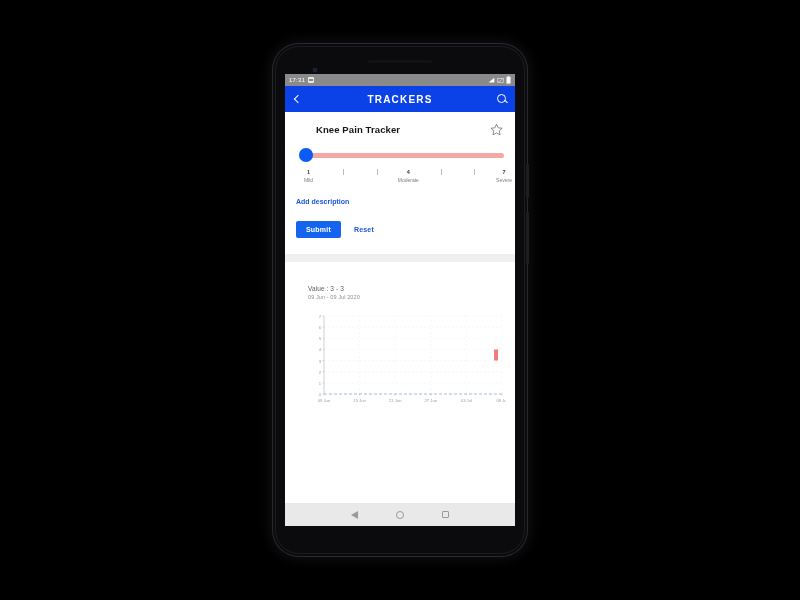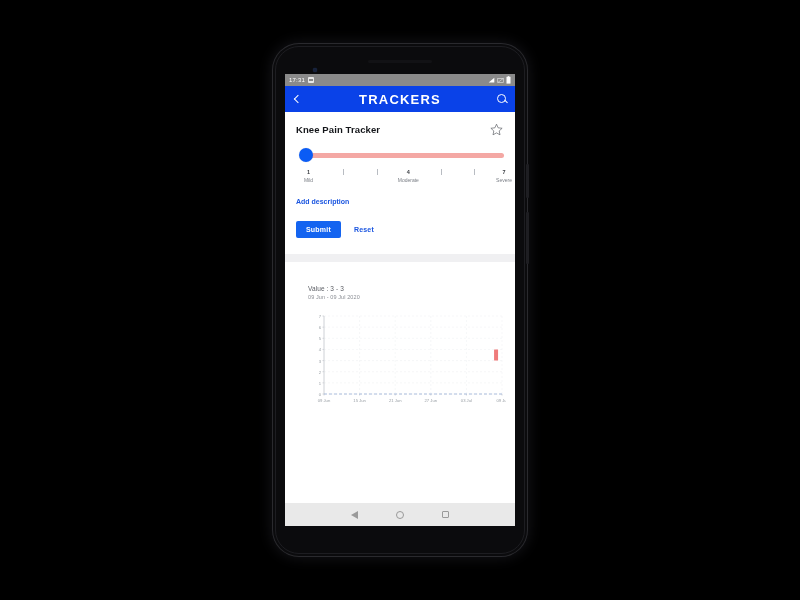--- a/index.html
+++ b/index.html
@@ -63,41 +63,41 @@
   .sb-ico { display:block; }
 
   
   .appbar {
     height:26px; background:#0a42e8;
     display:flex; align-items:center; padding:0 7px;
     position:relative;
   }
   .appbar-title {
     position:absolute; left:0; right:0; text-align:center;
-    color:#ffffff; font-size:13px; font-weight:700; letter-spacing:1.2px;
+    color:#ffffff; font-size:10px; font-weight:700; letter-spacing:1.2px;
   }
   .back-chevron { width:10px; height:10px; position:relative; z-index:2; cursor:pointer; }
   .back-chevron:before{
     content:""; position:absolute; left:3px; top:2px;
     width:5px; height:5px; border-left:1.4px solid #fff; border-bottom:1.4px solid #fff;
     transform:rotate(45deg);
   }
   .search-icon { margin-left:auto; position:relative; z-index:2; width:12px; height:12px; cursor:pointer; }
   .search-icon:before{
     content:""; position:absolute; left:1px; top:1px; width:7px; height:7px;
     border:1.3px solid #fff; border-radius:50%;
   }
   .search-icon:after{
     content:""; position:absolute; left:7.5px; top:8px; width:4px; height:1.3px;
     background:#fff; transform:rotate(45deg);
   }
 
   
   .card { background:#ffffff; padding:10px 11px 0 11px; }
-  .tracker-head { display:flex; align-items:center; justify-content:space-between; }
+  .tracker-head { display:flex; align-items:center; justify-content:space-between;margin-left:20px; }
   .tracker-title { font-size:9.5px; font-weight:700; color:#14161a; letter-spacing:0.1px; }
   .star-icon { width:15px; height:15px; cursor:pointer; }
 
   .slider-wrap { margin-top:11px; position:relative; height:14px; }
   .slider-track {
     position:absolute; left:10px; right:0; top:5px; height:5px;
     background:#f4a8a4; border-radius:3px;
   }
   .slider-thumb {
     position:absolute; left:3px; top:0px;

